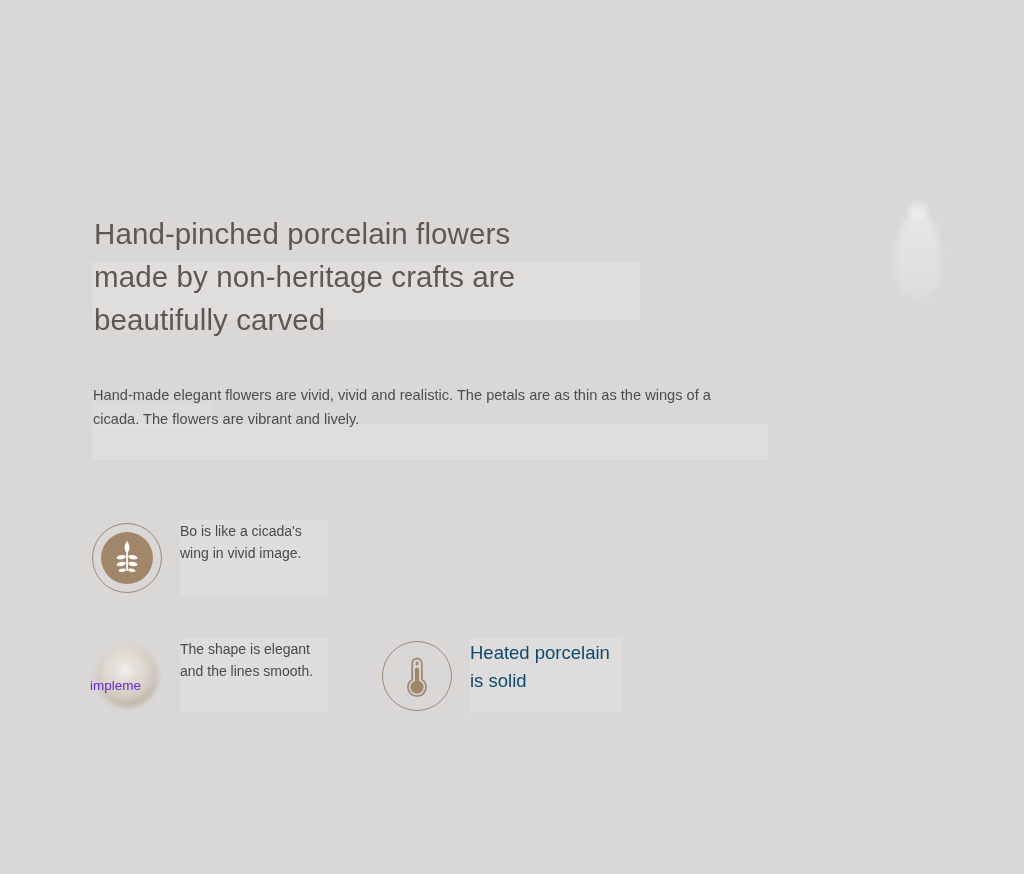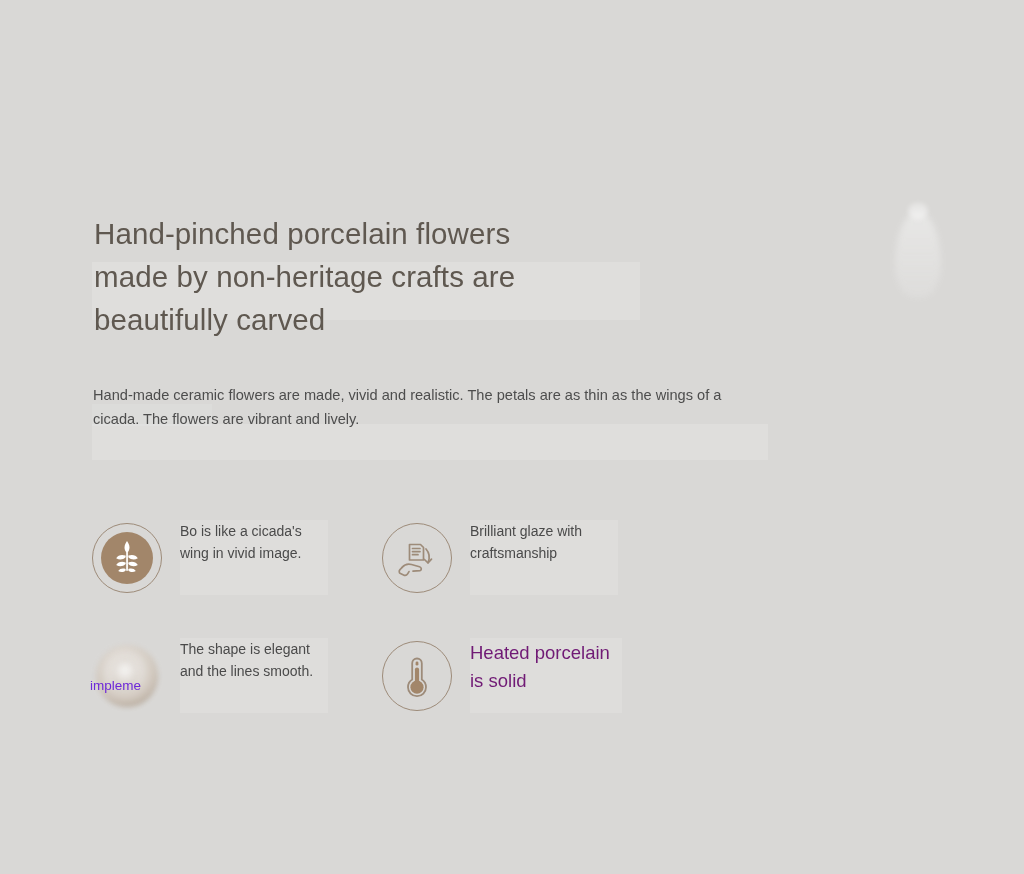--- a/index.html
+++ b/index.html
@@ -111,21 +111,21 @@
     overflow: hidden;
     font-size: 14px;
     line-height: 21.5px;
     color: #4a4a4a;
     background: rgba(255,255,255,0.13);
     padding-top: 1px;
   }
   .feature-text.large {
     font-size: 18.5px;
     line-height: 27.5px;
-    color: #701a75;
+    color: #0c4a6e;
     width: 152px;
   }
 
   
   .icon-ring {
     position: absolute;
     inset: 0;
     border: 1.4px solid #9d8b79;
     border-radius: 50%;
     box-sizing: border-box;
@@ -197,21 +197,21 @@
   <div class="ghost-vase-neck"></div>
 
   <div class="panel panel-head"></div>
   <div class="panel panel-strip"></div>
   <div class="panel panel-body"></div>
 
   <h1 class="heading">Hand-pinched porcelain flowers
 made by non-heritage crafts are
 beautifully carved</h1>
 
-  <p class="body-copy">Hand-made ceramic flowers are made, vivid and realistic. The petals are as thin as the wings of a cicada. The flowers are vibrant and lively.</p>
+  <p class="body-copy">Hand-made elegant flowers are vivid, vivid and realistic. The petals are as thin as the wings of a cicada. The flowers are vibrant and lively.</p>
 
   <div class="features">
 
     <div class="feature-row">
 
       <div class="feature">
         <div class="feature-icon">
           <div class="icon-ring"></div>
           <div class="icon-disc"></div>
           <svg class="icon-svg" viewBox="0 0 70 70">
@@ -223,38 +223,20 @@
               <path d="M33.6 39.4 C29.4 38 26.2 39 24.2 42 C27.6 44 31.2 43.4 33.6 41 Z"></path>
               <path d="M36.4 39.4 C40.6 38 43.8 39 45.8 42 C42.4 44 38.8 43.4 36.4 41 Z"></path>
               <path d="M33.6 46 C30.4 45 27.8 45.8 26.2 48 C28.8 49.6 31.8 49.2 33.6 47.4 Z"></path>
               <path d="M36.4 46 C39.6 45 42.2 45.8 43.8 48 C41.2 49.6 38.2 49.2 36.4 47.4 Z"></path>
             </g>
           </svg>
         </div>
         <div class="feature-text">Bo is like a cicada's wing in vivid image.</div>
       </div>
 
-      <div class="feature">
-        <div class="feature-icon">
-          <div class="icon-ring"></div>
-          <svg class="icon-svg" viewBox="0 0 70 70">
-            <g fill="none" stroke="#9d8b79" stroke-width="1.7" stroke-linecap="round" stroke-linejoin="round">
-              <path d="M27.5 21.5 L38.5 21.5 L41.5 24.5 L41.5 37 L27.5 37 Z"></path>
-              <line x1="30.5" y1="25.5" x2="38" y2="25.5"></line>
-              <line x1="30.5" y1="28.6" x2="38" y2="28.6"></line>
-              <line x1="30.5" y1="31.7" x2="36" y2="31.7"></line>
-              <path d="M44 26 C47.5 30 48 35 46 39.5"></path>
-              <path d="M42.5 36.5 L46 40 L49.5 36.2"></path>
-              <path d="M20 44.5 C22.5 41.5 26 40.5 29.5 41.5 L37.5 43.8 C39.5 44.4 40 46.6 38.2 47.6 L31 48.2"></path>
-              <path d="M20 44.5 L18 46.6 C16.8 47.9 17 49.8 18.5 50.6 L21.5 52 C23 52.7 24.8 52.2 25.6 50.9 L27 48.6"></path>
-            </g>
-          </svg>
-        </div>
-        <div class="feature-text">Brilliant glaze with craftsmanship</div>
-      </div>
 
     </div>
 
     <div class="feature-row">
 
       <div class="feature">
         <div class="feature-icon">
           <div class="icon-blur-wrap">
             <div class="icon-blur-disc"></div>
             <div class="icon-blur-inner"></div>

